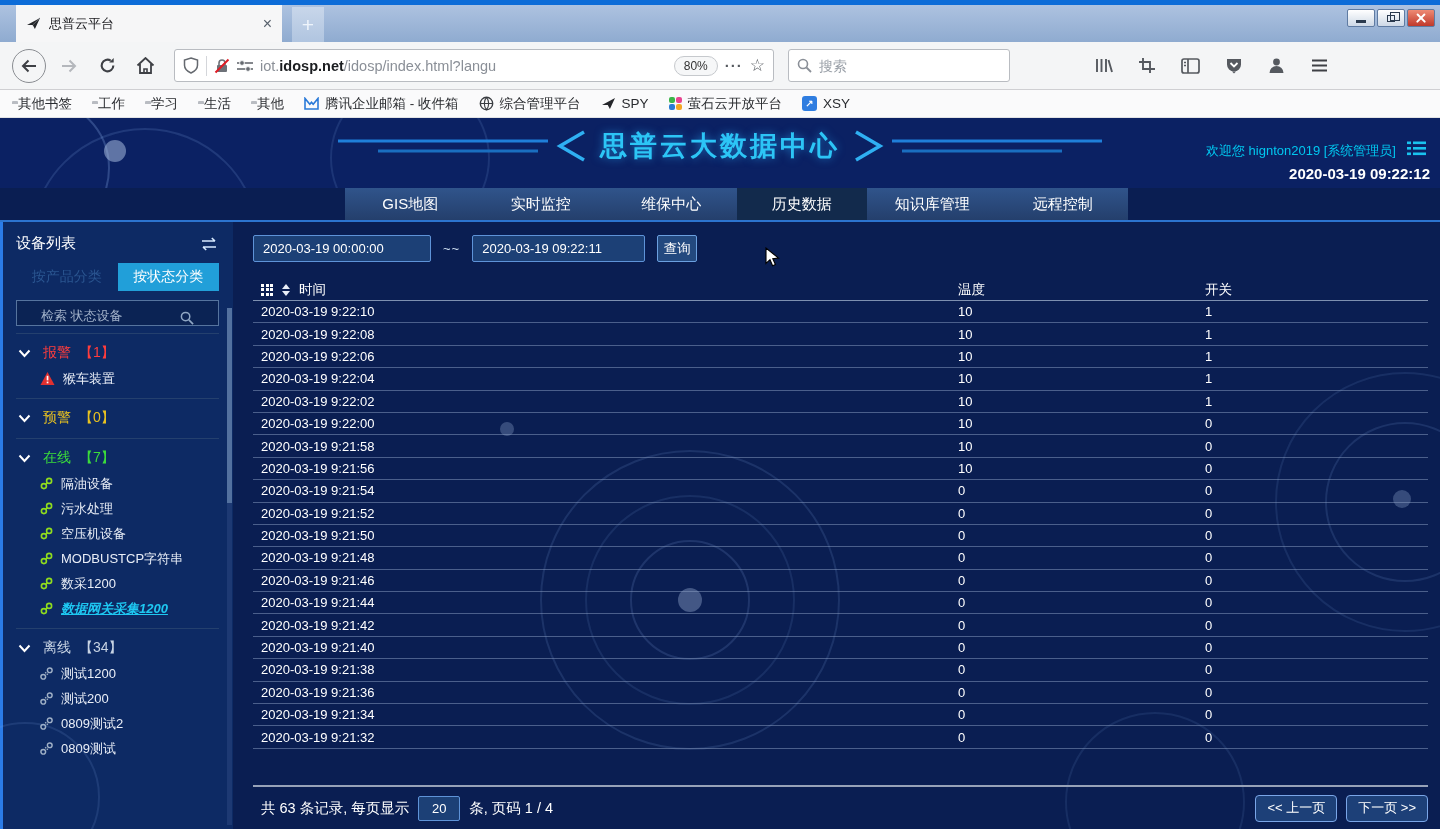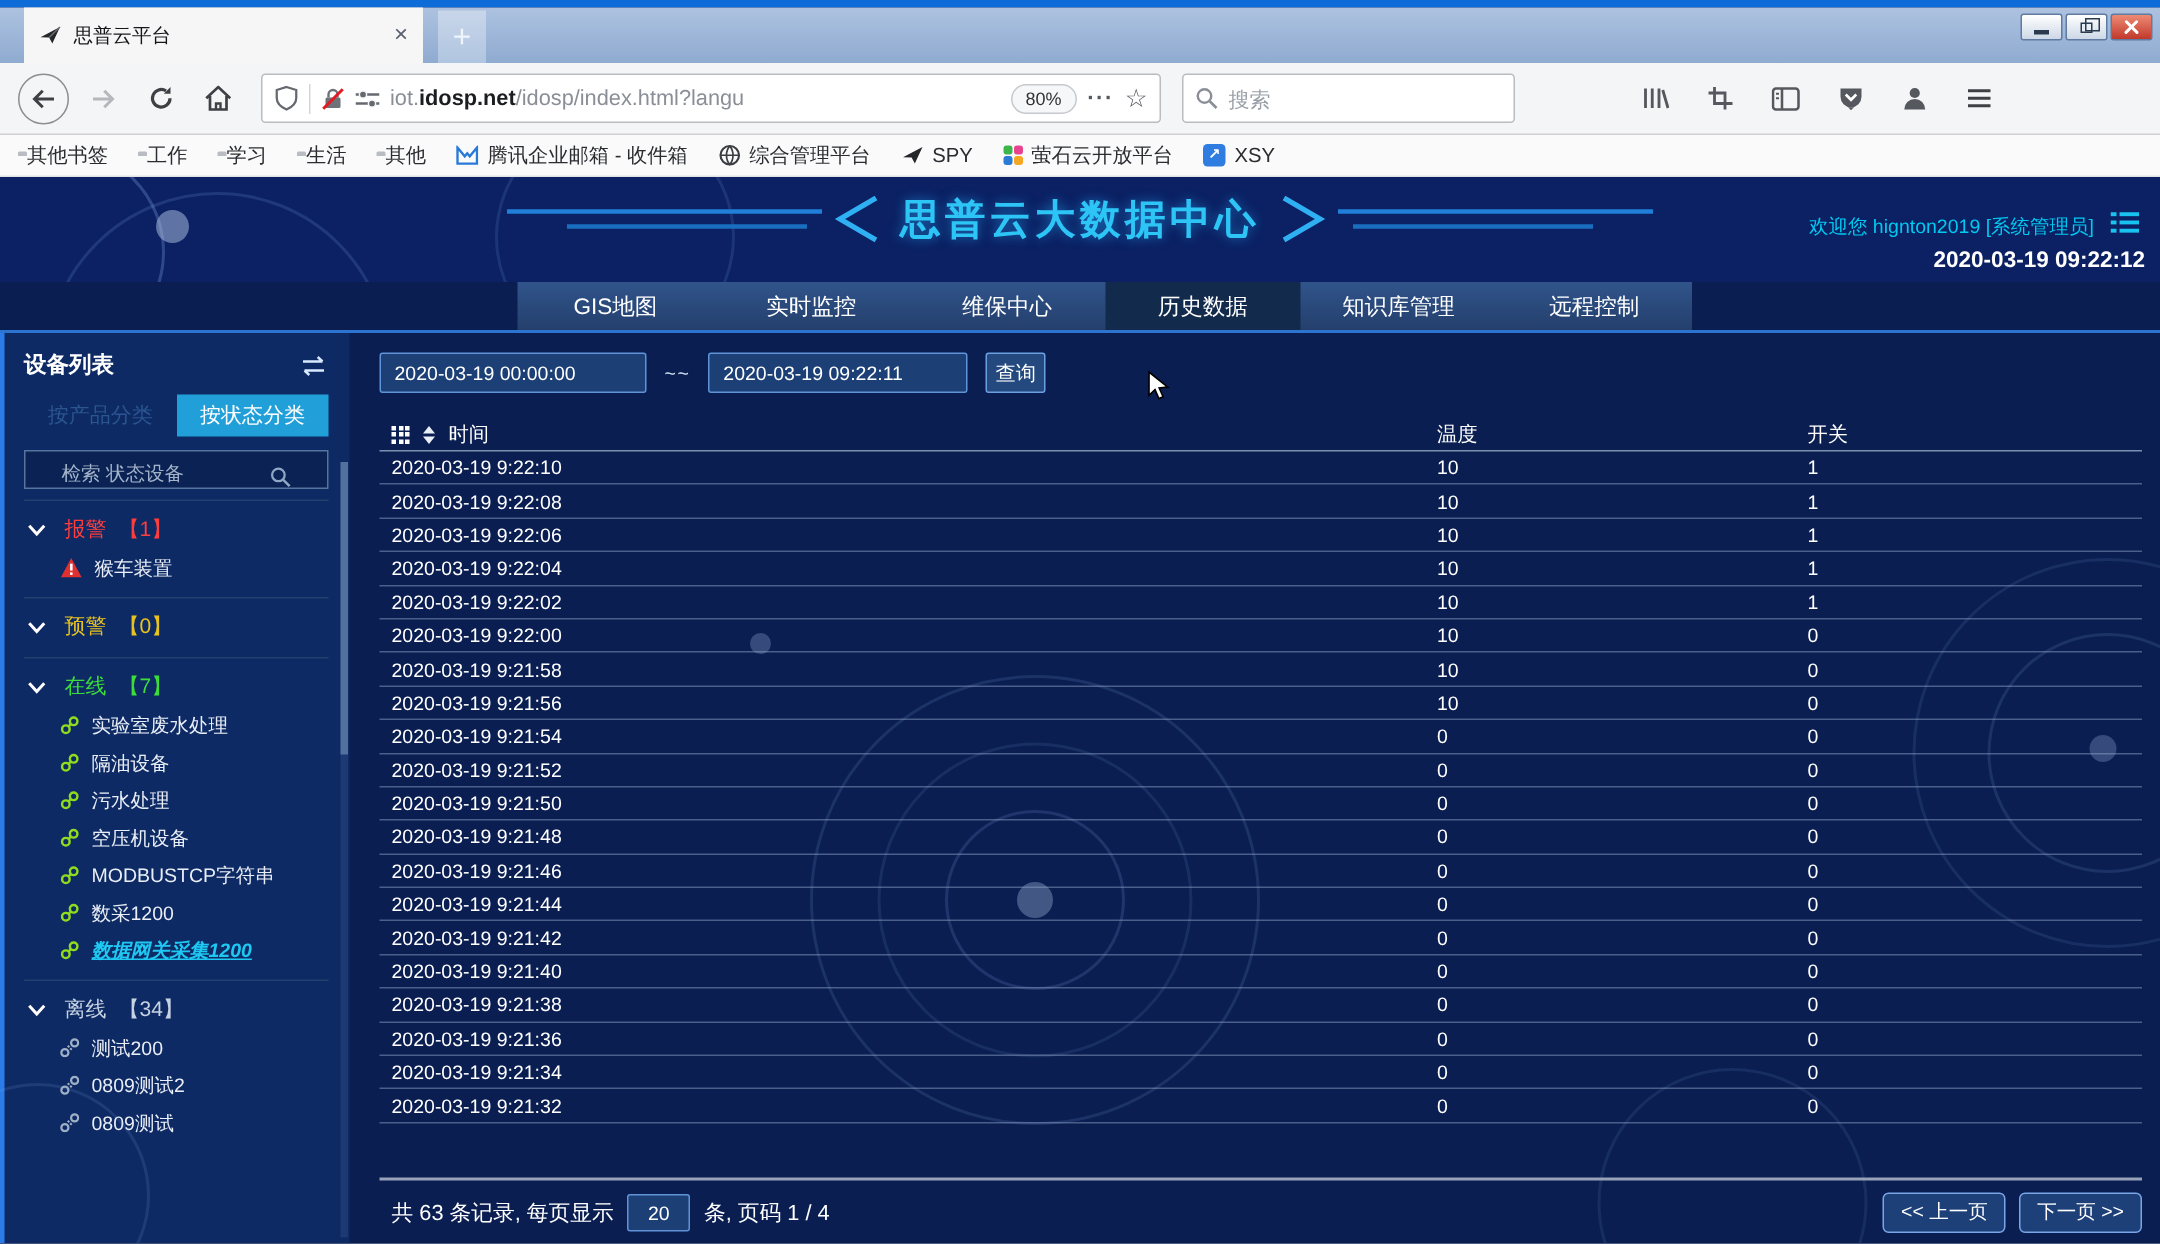--- a/index.html
+++ b/index.html
@@ -75,21 +75,21 @@
   .nav-tab { flex:1; display:flex; align-items:center; justify-content:center; font-size:15px; color:#fff; cursor:default; }
   .nav-tab.active { background:#122a4c; }
   .nav-underline { position:absolute; left:0; top:32px; width:1440px; height:2px; background:#2c74cf; }
 
   .content { position:absolute; left:0; top:104px; width:1440px; height:607px; display:flex; }
 
   
   .sidebar { position:relative; width:233px; height:607px; background:#0d2a64; padding:12px 14px 0 16px; flex:none; }
   .sb-edge { position:absolute; left:0; top:0; width:3px; height:607px; background:#2b7ce8; }
   .sb-title-row { display:flex; align-items:center; justify-content:space-between; }
-  .sb-title { font-size:15px; font-weight:bold; color:#fff; }
+  .sb-title { font-size:15px; font-weight:normal; color:#fff; }
   .sb-tabs { display:flex; margin-top:10px; height:28px; }
   .sb-tab { flex:1; display:flex; align-items:center; justify-content:center; font-size:14px; }
   .sb-tab.product { color:#2a5590; }
   .sb-tab.status { background:#219fd9; color:#fff; }
   .sb-search { margin-top:9px; height:26px; border:1px solid #56749e; background:rgba(8,26,64,.45);
                display:flex; align-items:flex-end; justify-content:space-between; padding:0 24px; }
   .sb-search-ph { font-size:13px; color:#a3b3ca; }
   .tree { margin-top:4px; }
   .tree-divider { border-top:1px solid #24406e; margin:7px 0 6px 0; }
   .g-row { height:26px; display:flex; align-items:center; gap:12px; padding-left:2px; font-size:14px; }
@@ -464,30 +464,20 @@
               <span class="g-count" style="color: rgb(59, 220, 59);">【7】</span>
             </div>
             <div class="t-item">
               <span>
                 <svg width="13" height="13" viewBox="0 0 16 16" fill="none" stroke="#8fdc1e" stroke-width="2">
                   <circle cx="4.8" cy="11.2" r="3.1"></circle>
                   <circle cx="11.2" cy="4.8" r="3.1"></circle>
                   <path d="M6.8 9.2l2.4-2.4"></path>
                 </svg>
               </span>
-              <span>实验室废水处理</span>
-            </div>
-            <div class="t-item">
-              <span>
-                <svg width="13" height="13" viewBox="0 0 16 16" fill="none" stroke="#8fdc1e" stroke-width="2">
-                  <circle cx="4.8" cy="11.2" r="3.1"></circle>
-                  <circle cx="11.2" cy="4.8" r="3.1"></circle>
-                  <path d="M6.8 9.2l2.4-2.4"></path>
-                </svg>
-              </span>
               <span>隔油设备</span>
             </div>
             <div class="t-item">
               <span>
                 <svg width="13" height="13" viewBox="0 0 16 16" fill="none" stroke="#8fdc1e" stroke-width="2">
                   <circle cx="4.8" cy="11.2" r="3.1"></circle>
                   <circle cx="11.2" cy="4.8" r="3.1"></circle>
                   <path d="M6.8 9.2l2.4-2.4"></path>
                 </svg>
               </span>
@@ -535,20 +525,30 @@
             </div>
             <div class="tree-divider"></div>
             <div class="g-row">
               <span class="chev">
                 <svg width="13" height="9" viewBox="0 0 13 9">
                   <path d="M1.5 1.5L6.5 7l5-5.5" stroke="#fff" stroke-width="2" fill="none"></path>
                 </svg>
               </span>
               <span class="g-label" style="color: rgb(199, 211, 227);">离线</span>
               <span class="g-count" style="color: rgb(199, 211, 227);">【34】</span>
+            </div>
+            <div class="t-item">
+              <span>
+                <svg width="13" height="13" viewBox="0 0 16 16" fill="none" stroke="#9fb0c6" stroke-width="1.8">
+                  <circle cx="4" cy="12" r="2.9"></circle>
+                  <circle cx="12" cy="4" r="2.9"></circle>
+                  <path d="M7.6 6.4l-1.2 1.2M9.6 8.4l-1.2 1.2"></path>
+                </svg>
+              </span>
+              <span>测试1200</span>
             </div>
             <div class="t-item">
               <span>
                 <svg width="13" height="13" viewBox="0 0 16 16" fill="none" stroke="#9fb0c6" stroke-width="1.8">
                   <circle cx="4" cy="12" r="2.9"></circle>
                   <circle cx="12" cy="4" r="2.9"></circle>
                   <path d="M7.6 6.4l-1.2 1.2M9.6 8.4l-1.2 1.2"></path>
                 </svg>
               </span>
               <span>测试200</span>

